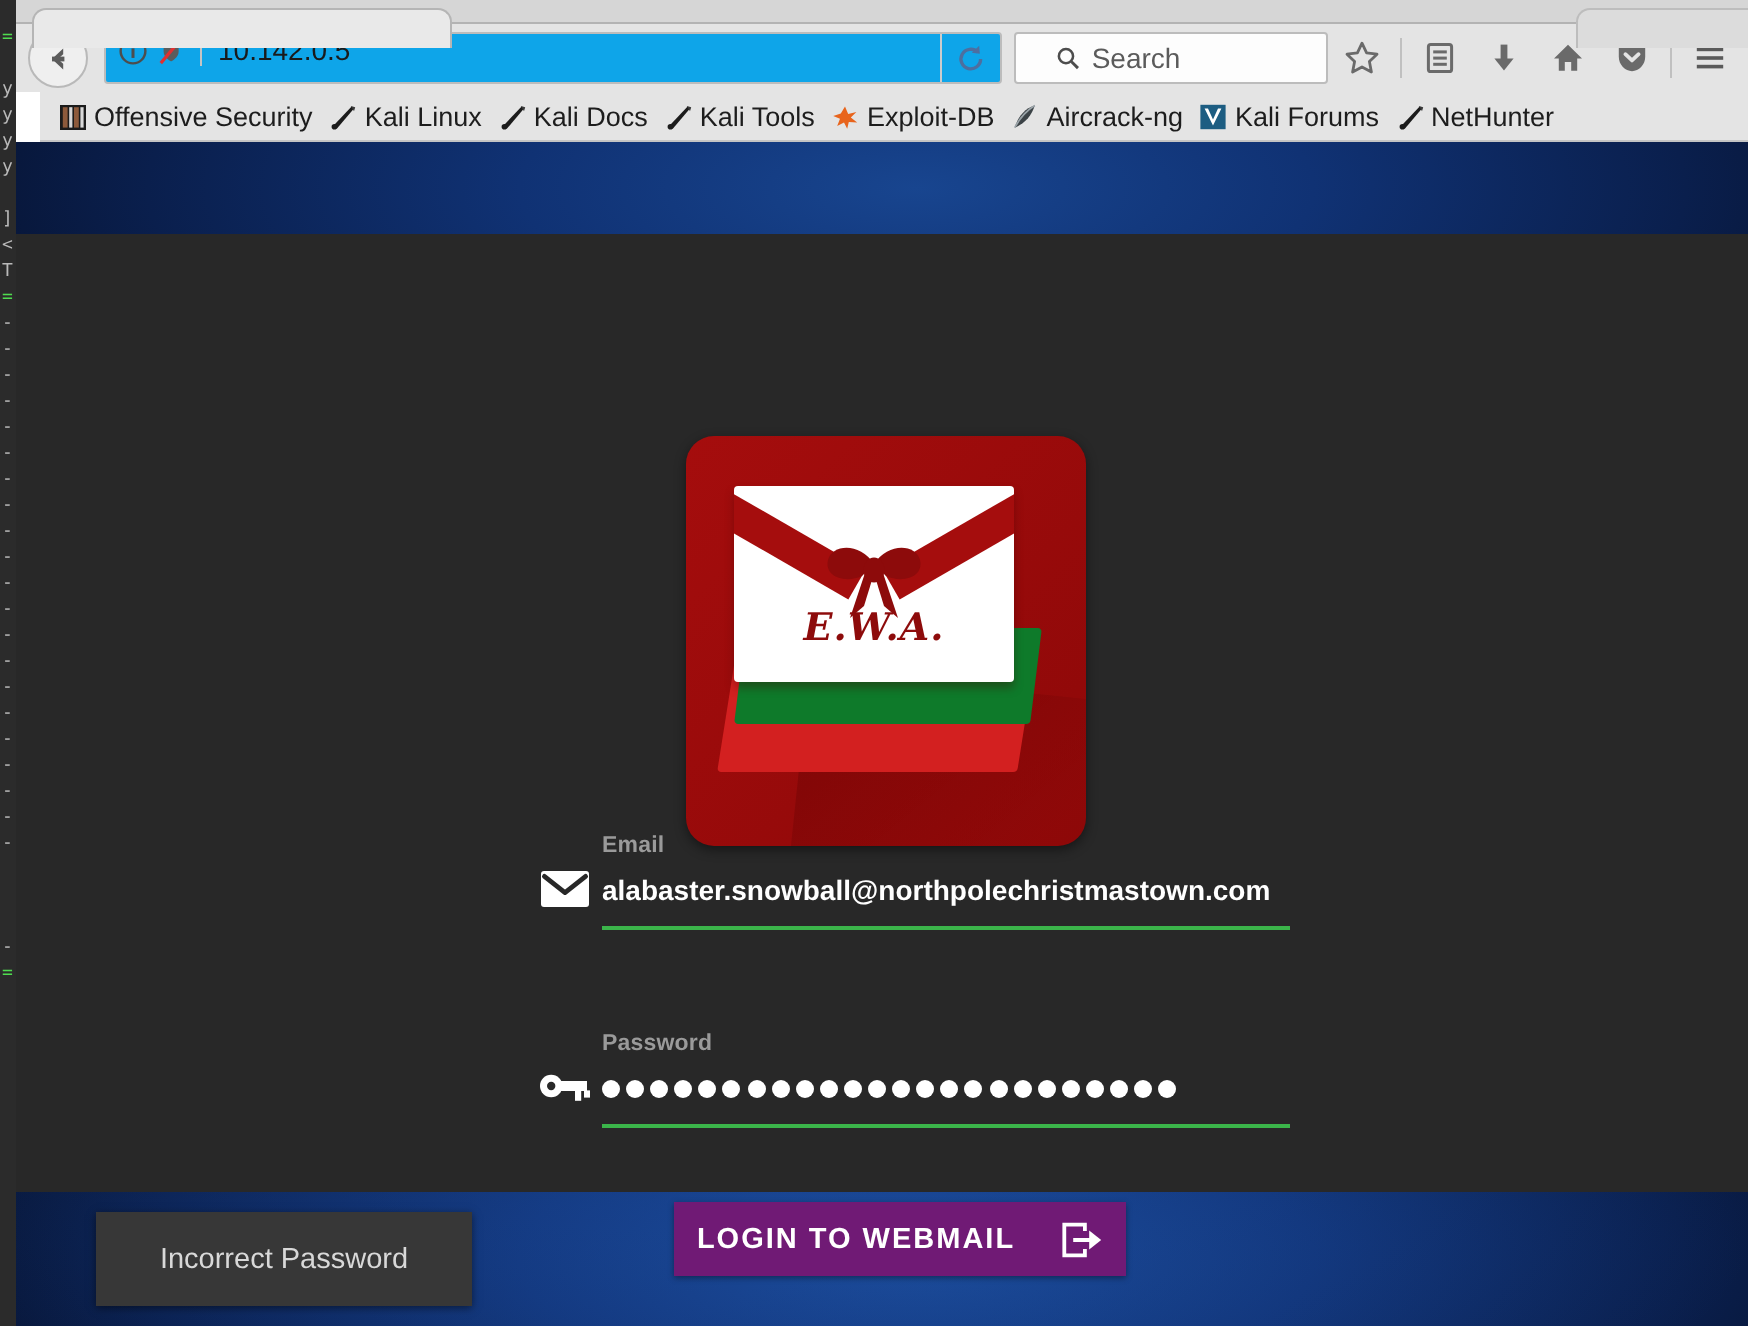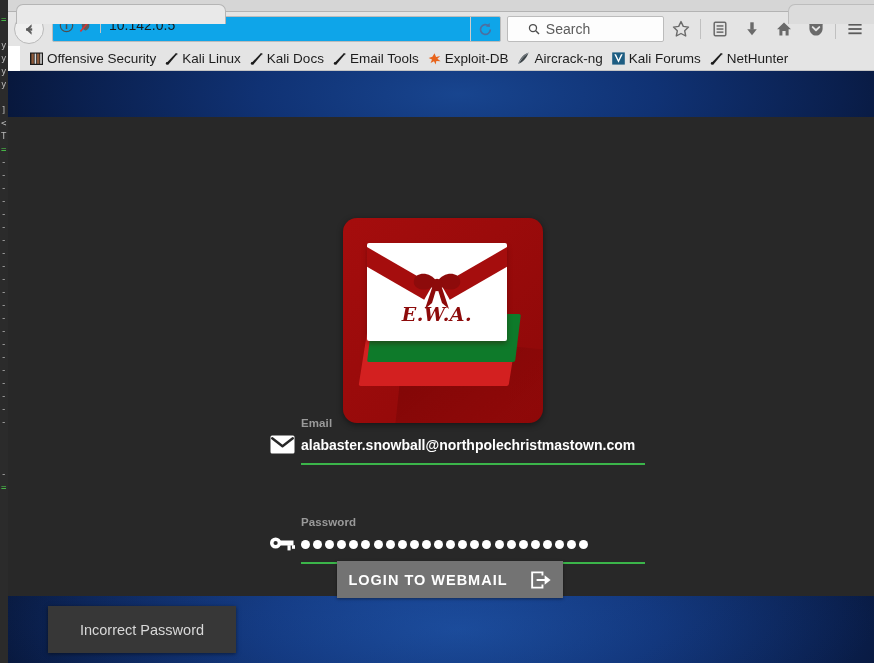--- a/index.html
+++ b/index.html
@@ -300,23 +300,23 @@
   .dots i {
     display: block;
     width: 9px; height: 9px;
     border-radius: 50%;
     background: #fff;
   }
 
   
   .login-btn {
     position: absolute;
-    left: 329px; top: 444px;
+    left: 329px; top: 484px;
     width: 226px; height: 37px;
-    background: #737373;
+    background: #701a75;
     border: none;
     display: flex;
     align-items: center;
     justify-content: center;
     gap: 22px;
     cursor: pointer;
     box-shadow: 0 1px 3px rgba(0,0,0,0.4);
   }
   .login-btn .lbl {
     color: #ffffff;
@@ -506,21 +506,21 @@
         <circle cx="3.2" cy="12.4" r="1.4" fill="#1c1c1c"></circle>
           </svg></span>
         <span>Kali Docs</span>
       </div>
       <div class="bm">
         <span class="bmicon"><svg width="15" height="15" viewBox="0 0 15 15">
             <path d="M2 12.6 L11.8 2.2 L13.2 3.0 L4.4 13.4 Z" fill="#1c1c1c"></path>
         <path d="M11.4 2.0 L13.6 2.6 L13.0 4.6 Z" fill="#3a3a3a"></path>
         <circle cx="3.2" cy="12.4" r="1.4" fill="#1c1c1c"></circle>
           </svg></span>
-        <span>Email Tools</span>
+        <span>Kali Tools</span>
       </div>
       <div class="bm">
         <span class="bmicon"><svg width="15" height="15" viewBox="0 0 15 15">
             <path d="M7.5 2.2 L9.1 6.0 L13.2 5.0 L10.4 7.8 L13.6 10.2 L9.4 10.0 L8.6 13.4 L7.0 10.2 L3.6 12.0 L5.0 8.4 L1.6 7.0 L5.4 5.8 Z" fill="#e8641c"></path>
           </svg></span>
         <span>Exploit-DB</span>
       </div>
       <div class="bm">
         <span class="bmicon"><svg width="15" height="15" viewBox="0 0 15 15">
             <path d="M2.4 12.8 C3.5 8.5, 7.0 3.2, 12.4 1.8 C11.0 6.4, 7.5 11.0, 2.4 12.8 Z" fill="#3c4347"></path>

